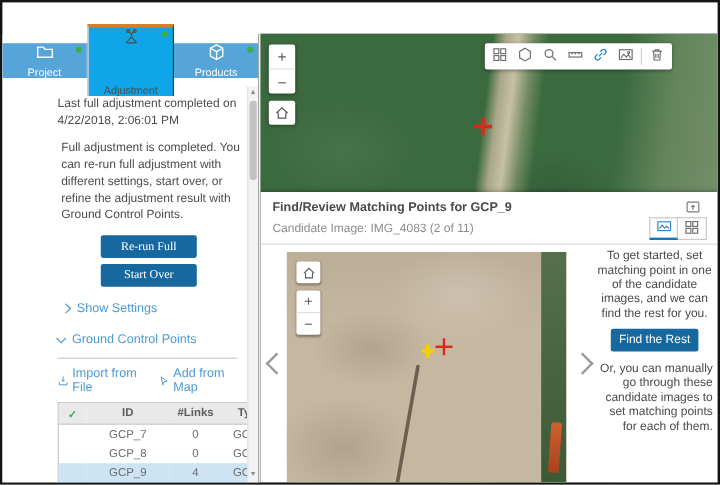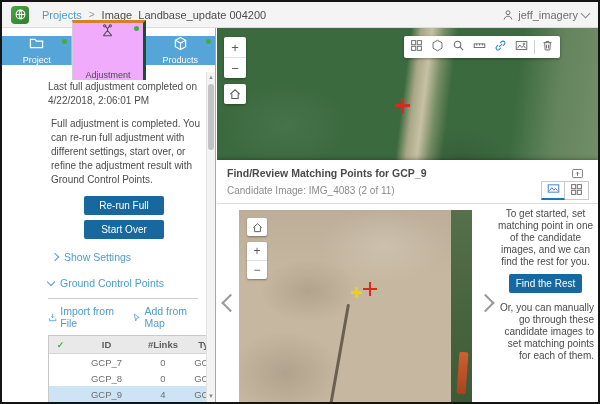--- a/index.html
+++ b/index.html
@@ -11,29 +11,29 @@
   .crumb-sep{color:#9a9a9a;font-size:10px;}
   .crumb-current{color:#4c4c4c;font-size:11px;}
   .userbox{margin-left:auto;display:flex;align-items:center;gap:4px;color:#6e6e6e;font-size:11px;cursor:pointer;}
   .chev-dn{width:6px;height:6px;border-left:1px solid #8a8a8a;border-bottom:1px solid #8a8a8a;transform:rotate(-45deg);margin-top:-3px;}
   
   .left-panel{position:absolute;left:0;top:26px;width:214px;bottom:0;background:#fff;border-right:1px solid #a8a8a8;box-sizing:border-box;}
   .tabs{display:flex;height:44px;align-items:center;}
   .tab{flex:1;position:relative;background:#56a5d8;color:#fff;display:flex;flex-direction:column;align-items:center;justify-content:center;gap:2px;font-size:9px;cursor:pointer;border-right:1px solid #8cc2e4;box-sizing:border-box;}
   .tab:last-child{border-right:none;}
   .tab svg{width:15px;height:15px;}
-  .tab.active{background:#f0abfc;color:#4c4c4c;border-top:3px solid #d97f2a;border-right:3px solid #14532d;border-left:1px solid #d0d0d0;gap:30px;}
+  .tab.active{background:#0ea5e9;color:#4c4c4c;border-top:3px solid #d97f2a;border-right:1px solid #14532d;border-left:1px solid #d0d0d0;gap:30px;}
   .tab .dot{position:absolute;top:3px;right:4px;width:5px;height:5px;border-radius:50%;background:#3eae49;}
   .panel-scroll{position:absolute;top:44px;left:0;right:9px;bottom:0;padding:6px 6px 0 14px;font-size:10px;color:#4c4c4c;overflow:hidden;box-sizing:border-box;margin-left:32px;}
   .panel-scroll p{margin:2px 0 9px;line-height:1.4;}
   .panel-scroll p.indent{padding-left:3px;}
   .sbar{position:absolute;top:44px;right:0;width:9px;bottom:0;background:#f3f3f3;border-left:1px solid #e2e2e2;box-sizing:border-box;}
   .sbar .arr{position:absolute;left:0;width:100%;text-align:center;font-size:6px;color:#8a8a8a;line-height:9px;cursor:pointer;}
   .sbar .thumb{position:absolute;top:12px;left:1px;width:6px;height:66px;background:#c3c3c3;border-radius:3px;cursor:pointer;}
-  .blue-btn{display:block;margin:5px auto;min-width:80px;height:19px;background:#16689e;color:#fff;border:none;border-radius:2px;font-size:10px;font-family:Liberation Sans, sans-serif;cursor:pointer;padding:0 10px;}
+  .blue-btn{display:block;margin:5px auto;min-width:80px;height:19px;background:#16689e;color:#fff;border:none;border-radius:2px;font-size:10px;font-family:Liberation Serif, serif;cursor:pointer;padding:0 10px;}
   .linkrow{display:flex;align-items:center;gap:6px;color:#4d9bd1;font-size:10.5px;cursor:pointer;margin:12px 0 0 4px;}
   .chev-r{width:5px;height:5px;border-top:1.4px solid #4d9bd1;border-right:1.4px solid #4d9bd1;transform:rotate(45deg);}
   .chev-d{width:5px;height:5px;border-left:1.4px solid #4d9bd1;border-bottom:1.4px solid #4d9bd1;transform:rotate(-45deg);margin-top:-2px;}
   .hdivider{border:none;border-top:1px solid #cdcdcd;margin:9px 2px 6px 0;}
   .importrow{display:flex;justify-content:flex-end;align-items:center;gap:10px;color:#4d9bd1;font-size:10.5px;margin:0 0 6px 0;}
   .importrow .lnk{display:flex;align-items:center;gap:3px;cursor:pointer;}
   .importrow svg{width:11px;height:11px;}
   .tblwrap{position:relative;width:186px;border:1px solid #c9c9c9;box-sizing:border-box;}
   table.gcp{border-collapse:collapse;table-layout:fixed;width:100%;font-size:9.5px;color:#6e6e6e;}
   table.gcp th{background:#e9e9e9;color:#5c5c5c;font-weight:bold;height:15px;border-bottom:1px solid #d4d4d4;}
@@ -103,39 +103,20 @@
   .mp-text{position:absolute;left:280px;right:4px;top:4px;text-align:center;font-size:10px;line-height:1.2;color:#4a4a4a;}
   .mp-text p{margin:0;}
   .mp-text .gap{margin-top:9px;text-align:right;}
   .find-btn{display:block;margin:6px auto;background:#16689e;color:#fff;border:none;border-radius:2px;font-size:10px;font-family:"Liberation Sans",sans-serif;padding:4px 7px;cursor:pointer;white-space:nowrap;}
 </style>
 </head>
 <body>
 
 <div class="screen">
 
-  <div class="topbar">
-    <div class="logo">
-      <svg viewBox="0 0 16 16" width="13" height="13" fill="none" stroke="#fff" stroke-width="1.3">
-          <circle cx="8" cy="8" r="5.4"></circle>
-          <path d="M2.8 8h10.4M8 2.6c2 1.6 2 9.2 0 10.8M8 2.6c-2 1.6-2 9.2 0 10.8"></path>
-        </svg>
-    </div>
-    <span class="crumb-link">Projects</span>
-    <span class="crumb-sep">&gt;</span>
-    <span class="crumb-current">Image_Landbase_update 004200</span>
-    <div class="userbox">
-      <svg viewBox="0 0 16 16" width="12" height="12" fill="none" stroke="#6e6e6e" stroke-width="1.3">
-          <circle cx="8" cy="5" r="2.6"></circle>
-          <path d="M2.8 14c.8-3 3-4.4 5.2-4.4s4.4 1.4 5.2 4.4"></path>
-        </svg>
-      <span>jeff_imagery</span>
-      <span class="chev-dn"></span>
-    </div>
-  </div>
 
   <div class="left-panel">
     <div class="tabs" id="tabs">
         <div class="tab">
           <span><svg viewBox="0 0 16 16" fill="none" stroke="currentColor" stroke-width="1.3">
               <path d="M1.5 3.5h5l1.5 2h6.5v7h-13z"></path>
             </svg></span>
           <span>Project</span>
           <span class="dot"></span>
         </div>

